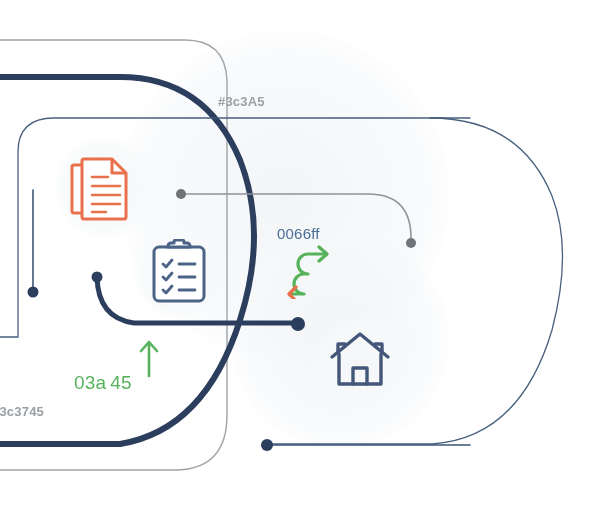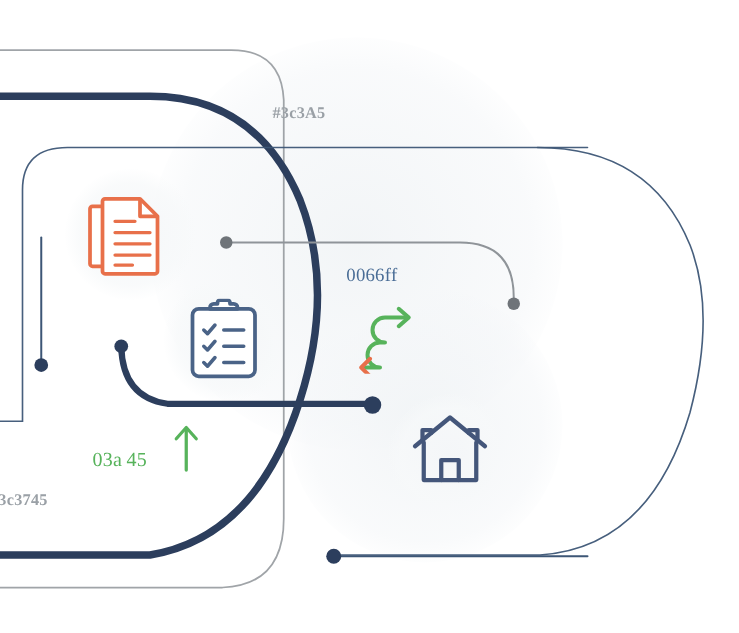--- a/index.html
+++ b/index.html
@@ -21,36 +21,37 @@
     position: absolute;
     left: 0;
     top: 0;
     width: 591px;
     height: 506px;
     overflow: visible;
   }
   .label {
     position: absolute;
     white-space: nowrap;
-    font-family: Liberation Serif, serif;
+    font-family: Liberation Sans, sans-serif;
     letter-spacing: 0.2px;
+    margin-top: 12px;
   }
   .label-gray {
     color: #9aa0a6;
     font-size: 13px;
     font-weight: 600;
   }
   .label-blue {
     color: #4a6d96;
     font-size: 15px;
     font-weight: 400;
   }
   .label-green {
     color: #57b35b;
-    font-size: 16px;
+    font-size: 19px;
     font-weight: 400;
   }
   .icon-wrap {
     position: absolute;
   }
   .halo {
     position: absolute;
     border-radius: 50%;
     background: radial-gradient(circle, rgba(244,246,248,0.95) 0%, rgba(247,249,250,0.75) 55%, rgba(255,255,255,0) 72%);
   }

